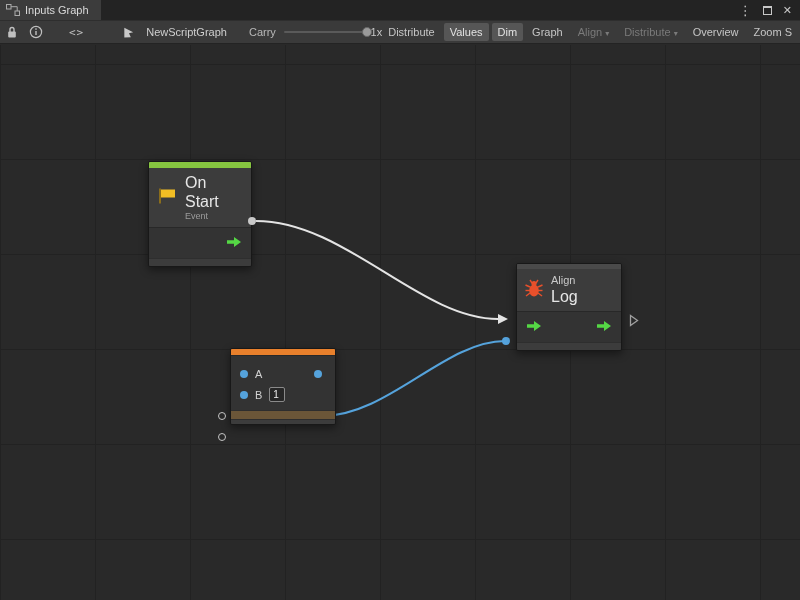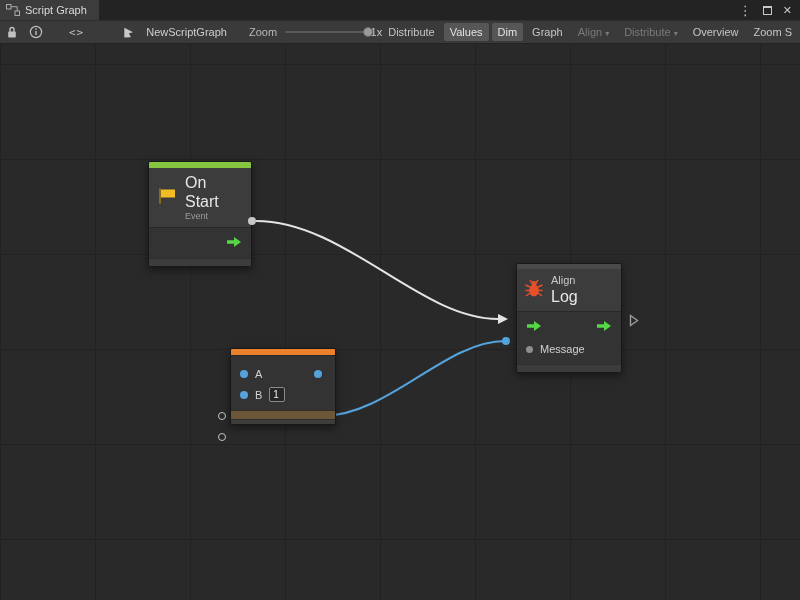--- a/index.html
+++ b/index.html
@@ -80,21 +80,21 @@
 
   <div class="titlebar">
     <div class="tab">
       <span class="tb-ic">
         <svg width="14" height="12" viewBox="0 0 14 12">
           <rect x="0.5" y="0.5" width="4.5" height="4.5" fill="none" stroke="#ABABAB"></rect>
           <rect x="9" y="7" width="4.5" height="4.5" fill="none" stroke="#ABABAB"></rect>
           <path d="M5 2.7 H11.2 V7" fill="none" stroke="#ABABAB"></path>
         </svg>
       </span>
-      <span>Script Graph</span>
+      <span>Inputs Graph</span>
     </div>
     <div class="tb-spacer"></div>
     <div class="win-controls">
       <span class="kebab">⋮</span>
       <span class="maxbox"></span>
       <span class="closex">✕</span>
     </div>
   </div>
 
   <div class="toolbar">
@@ -113,21 +113,21 @@
     </span>
     <span class="tb-ic code-ic" style="margin-left:26px">&lt;&gt;</span>
 
     <span class="tb-ic" style="margin-left:38px">
       <svg width="13" height="13" viewBox="0 0 14 14">
         <path d="M2.5 12.5 L2.5 2 L12 6.8 L7.5 7.8 L9.5 12 Z" fill="#C8C8C8"></path>
       </svg>
     </span>
     <span class="gname">NewScriptGraph</span>
 
-    <span class="zoom-label">Zoom</span>
+    <span class="zoom-label">Carry</span>
     <span class="slider">
       <span class="track"></span>
       <span class="handle"></span>
     </span>
     <span class="zoom-val">1x</span>
 
     <span class="tb-buttons">
       <span class="tbtn">Distribute</span>
       <span class="tbtn on">Values</span>
       <span class="tbtn on">Dim</span>
@@ -207,24 +207,20 @@
               <path d="M1 4.2 H8 V1 L15 6 L8 11 V7.8 H1 Z" fill="var(--flow-green)"></path>
             </svg>
           </span>
           <span class="spacer"></span>
           <span>
             <svg width="16" height="12" viewBox="0 0 16 12">
               <path d="M1 4.2 H8 V1 L15 6 L8 11 V7.8 H1 Z" fill="var(--flow-green)"></path>
             </svg>
           </span>
         </div>
-        <div class="prow">
-          <span class="dot gray"></span>
-          <span>Message</span>
-        </div>
       </div>
       <div class="nfoot"></div>
       <span class="tri-out" style="left:112px;top:49px;">
         <svg width="10" height="13" viewBox="0 0 10 13">
           <path d="M1.5 1.5 L8.5 6.5 L1.5 11.5 Z" fill="none" stroke="#A0A0A0" stroke-width="1.3"></path>
         </svg>
       </span>
     </div>
 
     <div class="node" style="left:230px;top:303px;width:106px;">

